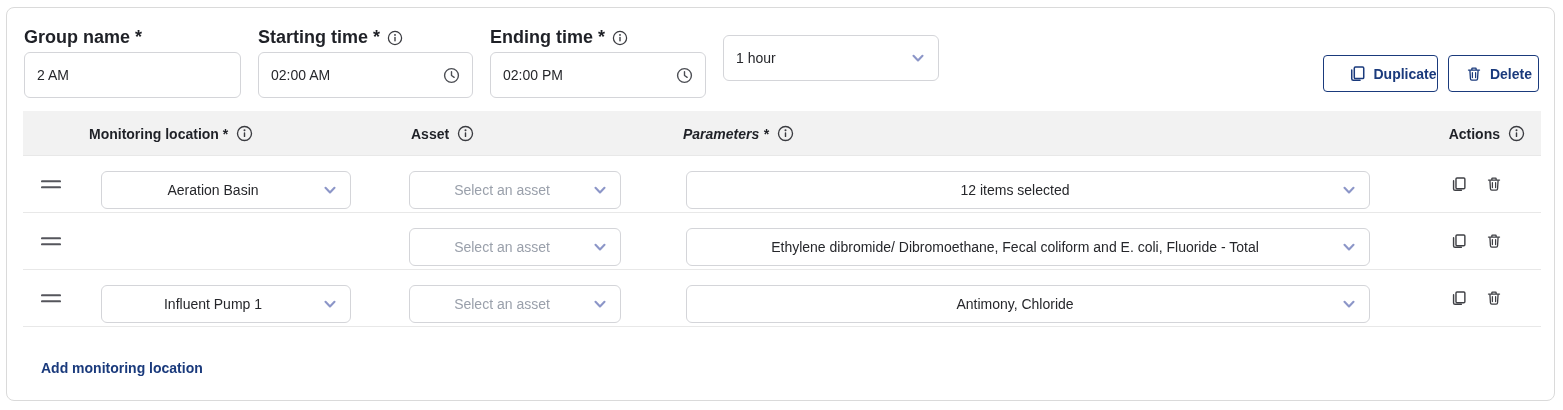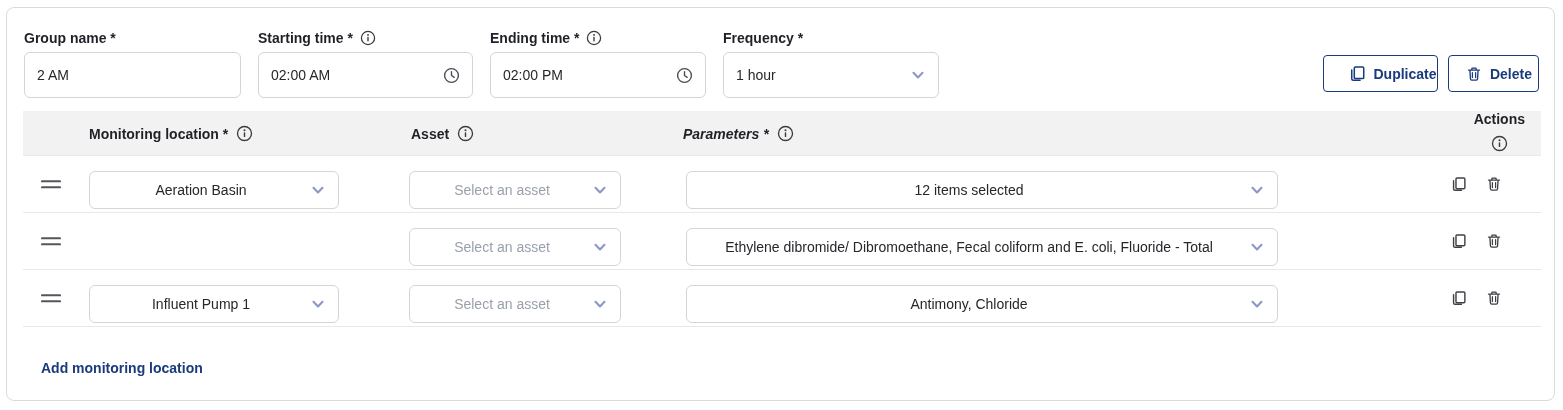--- a/index.html
+++ b/index.html
@@ -24,21 +24,21 @@
     background:#fff;border:1px solid var(--card-border);border-radius:8px;
   }
   
   .field{position:absolute;top:21px;}
   .f-group{left:17px;width:217px;}
   .f-start{left:251px;width:215px;}
   .f-end{left:483px;width:216px;}
   .f-freq{left:716px;width:216px;}
   .label{
     display:flex;align-items:center;gap:7px;height:17px;
-    font-size:14px;font-weight:700;color:var(--text);white-space:nowrap;
+    font-size:18px;font-weight:700;color:var(--text);white-space:nowrap;
   }
   .info{color:#3a3b40;display:inline-flex;line-height:0;cursor:pointer;}
   .control{
     margin-top:6px;height:46px;width:100%;
     border:1px solid var(--border);border-radius:6px;background:#fff;
     display:flex;align-items:center;padding:0 12px;
     font-size:14px;color:#26272b;
   }
   input.text{
     border:none;outline:none;flex:1;min-width:0;padding:0;background:transparent;
@@ -60,27 +60,27 @@
   
   .table{position:absolute;left:16px;top:103px;width:1518px;text-align:center;}
   .thead{position:relative;height:45px;background:var(--header-bg);border-bottom:1px solid var(--sep);}
   .th{
     position:absolute;top:0;height:45px;display:flex;align-items:center;gap:8px;
     font-size:14px;font-weight:700;color:var(--text);white-space:nowrap;
   }
   .th-loc{left:66px;}
   .th-asset{left:388px;}
   .th-params{left:660px;font-style:italic;}
-  .th-actions{right:16px;flex-direction:column;}
+  .th-actions{right:16px;}
   .row{position:relative;height:57px;border-bottom:1px solid var(--sep);background:#fff;}
   .handle{position:absolute;left:18px;top:24px;line-height:0;cursor:grab;color:#55565c;}
   .cell{position:absolute;top:9px;height:38px;}
-  .c-loc{left:66px;width:250px;}
+  .c-loc{left:78px;width:250px;}
   .c-asset{left:386px;width:212px;}
-  .c-params{left:663px;width:592px;}
+  .c-params{left:663px;width:684px;}
   .act{position:absolute;top:20px;line-height:0;color:#3f4045;cursor:pointer;background:none;border:none;padding:0;}
   .act-copy{left:1428px;}
   .act-trash{left:1463px;}
   
   .add-link{
     position:absolute;left:34px;top:352px;
     font-size:14px;font-weight:700;color:var(--navy);
     text-decoration:none;cursor:pointer;
   }
 </style>
@@ -160,23 +160,20 @@
       <input class="text" type="text" value="02:00 PM" style="">
       <span class="suffix-icon">
         <svg width="17" height="17" viewBox="0 0 16 16">
             <use href="#i-clock"></use>
           </svg>
       </span>
     </div>
   </div>
 
   <div class="field f-freq">
-    <div class="label">
-      <span>Frequency *</span>
-    </div>
     <div class="control select">
       <span class="val">1 hour</span>
       <span class="chev">
         <svg width="16" height="16" viewBox="0 0 16 16">
             <use href="#i-chevron"></use>
           </svg>
       </span>
     </div>
   </div>
 

